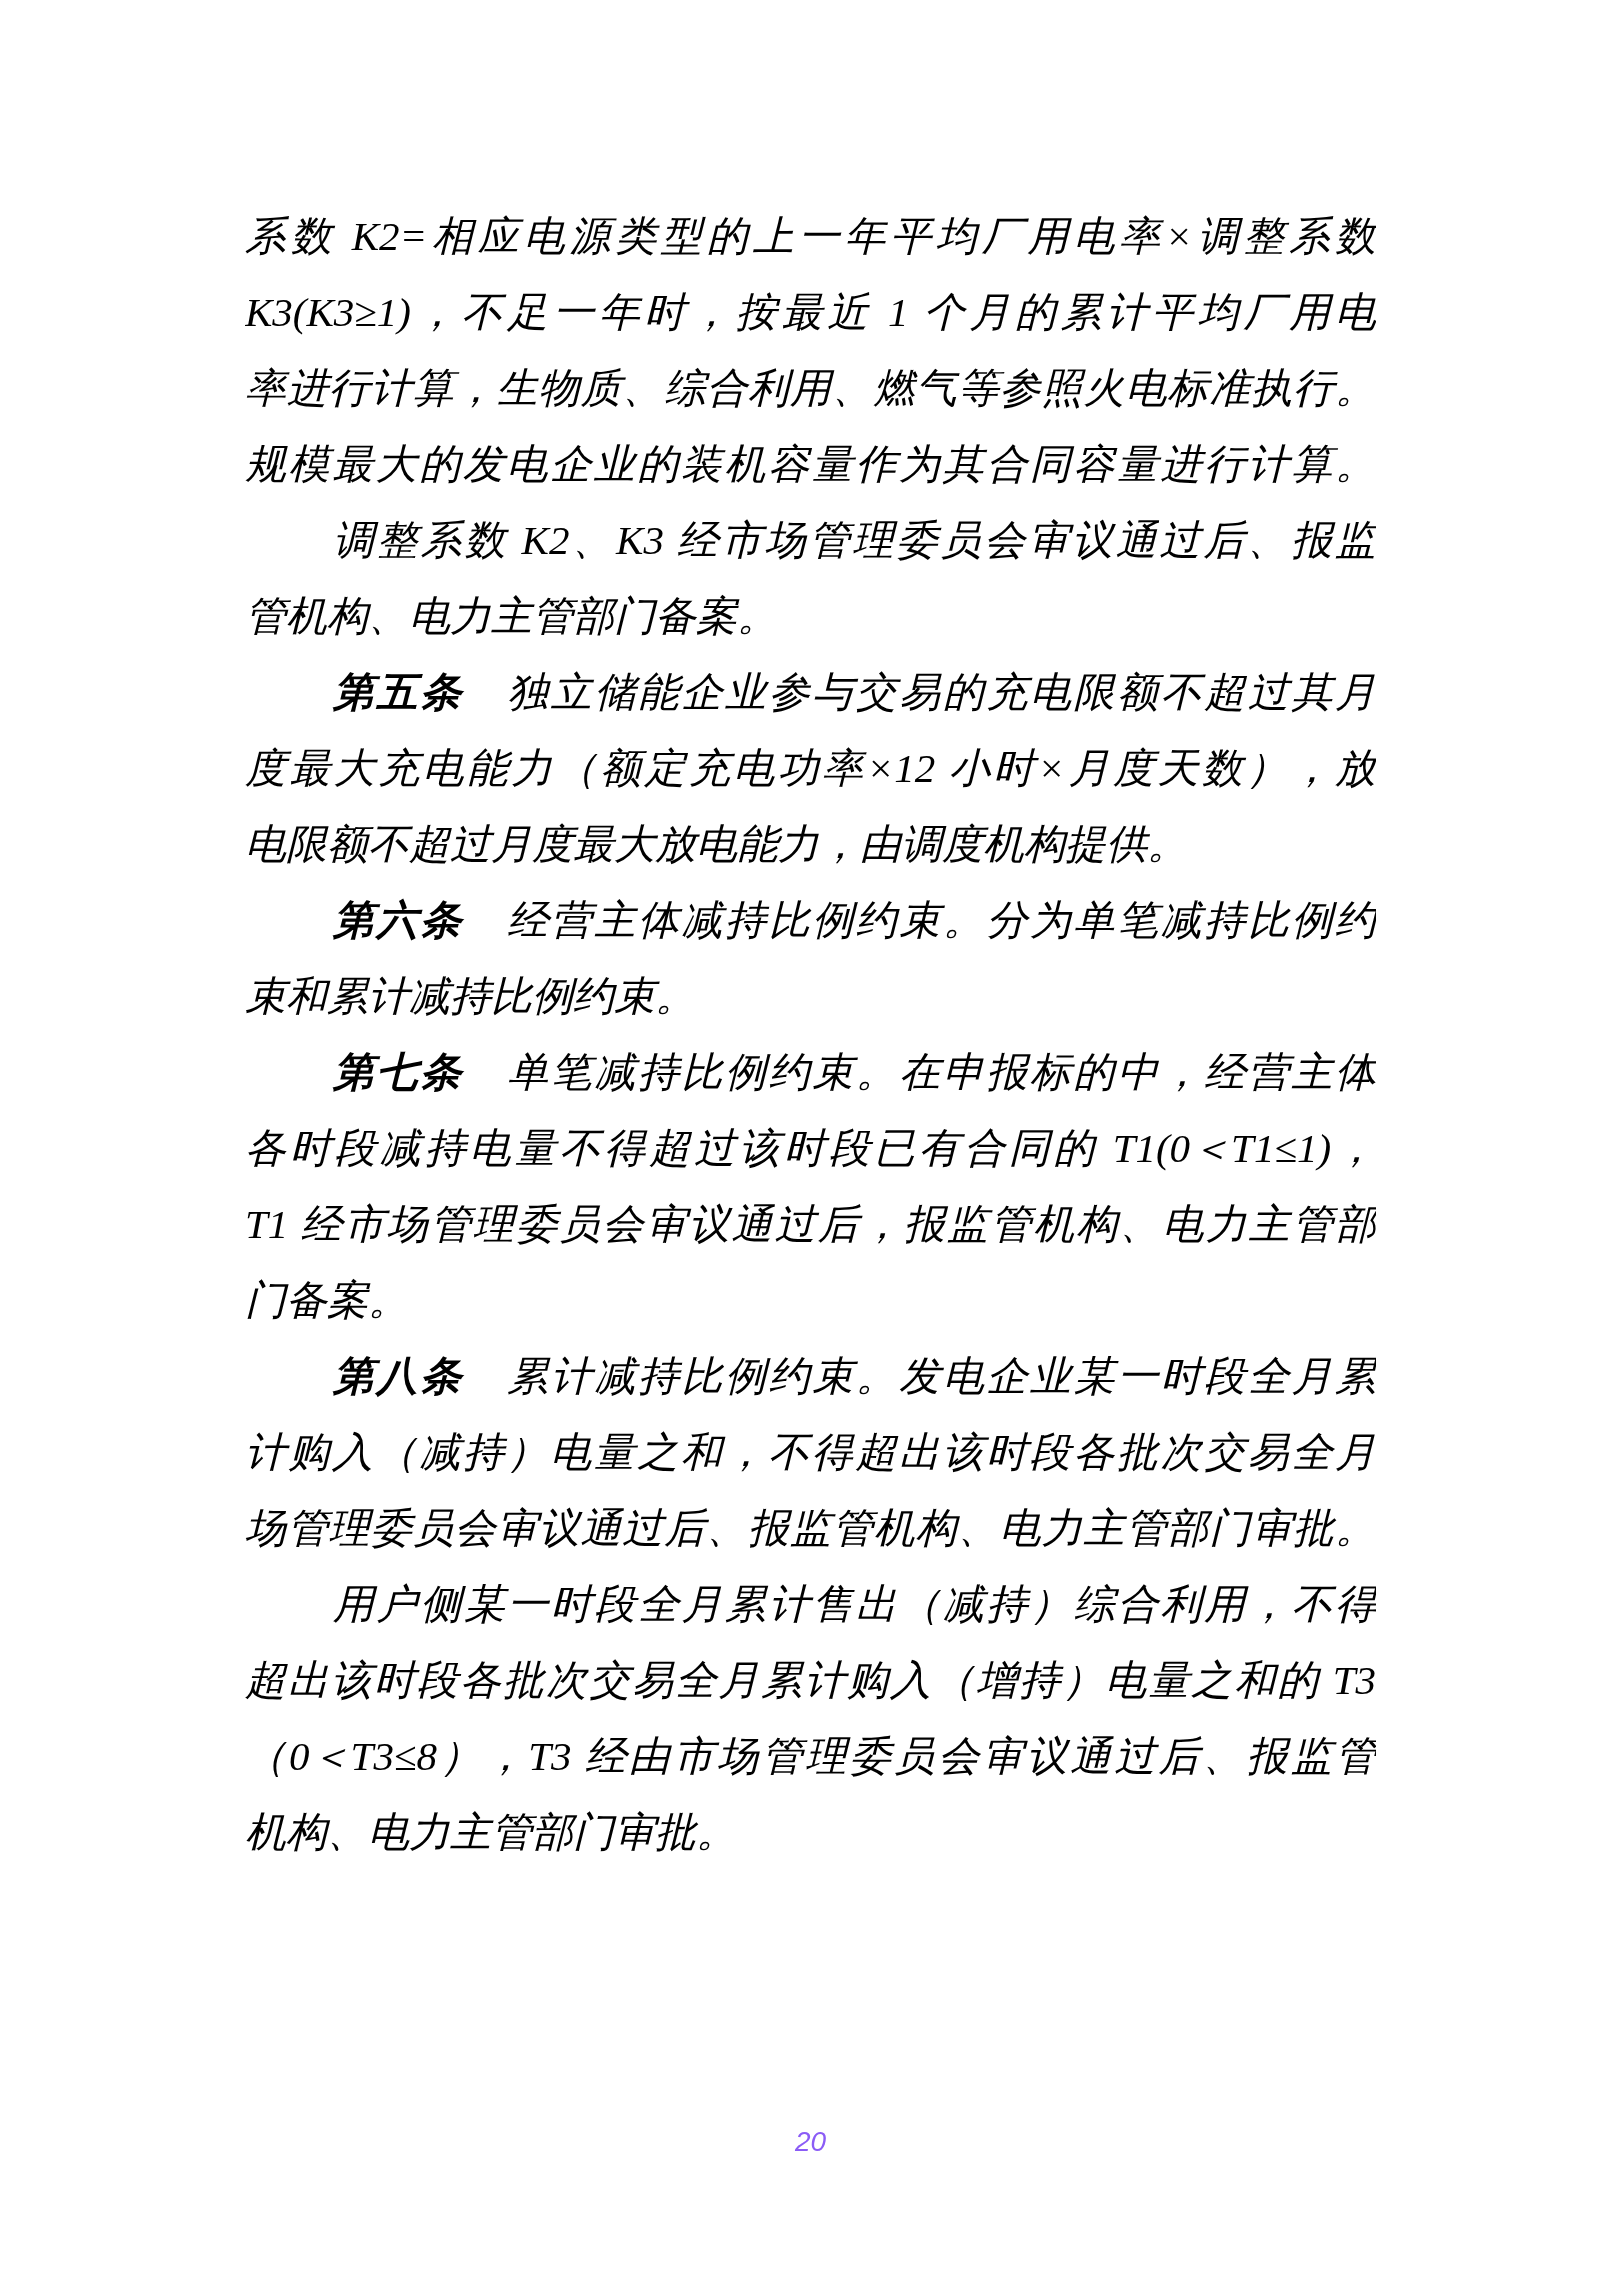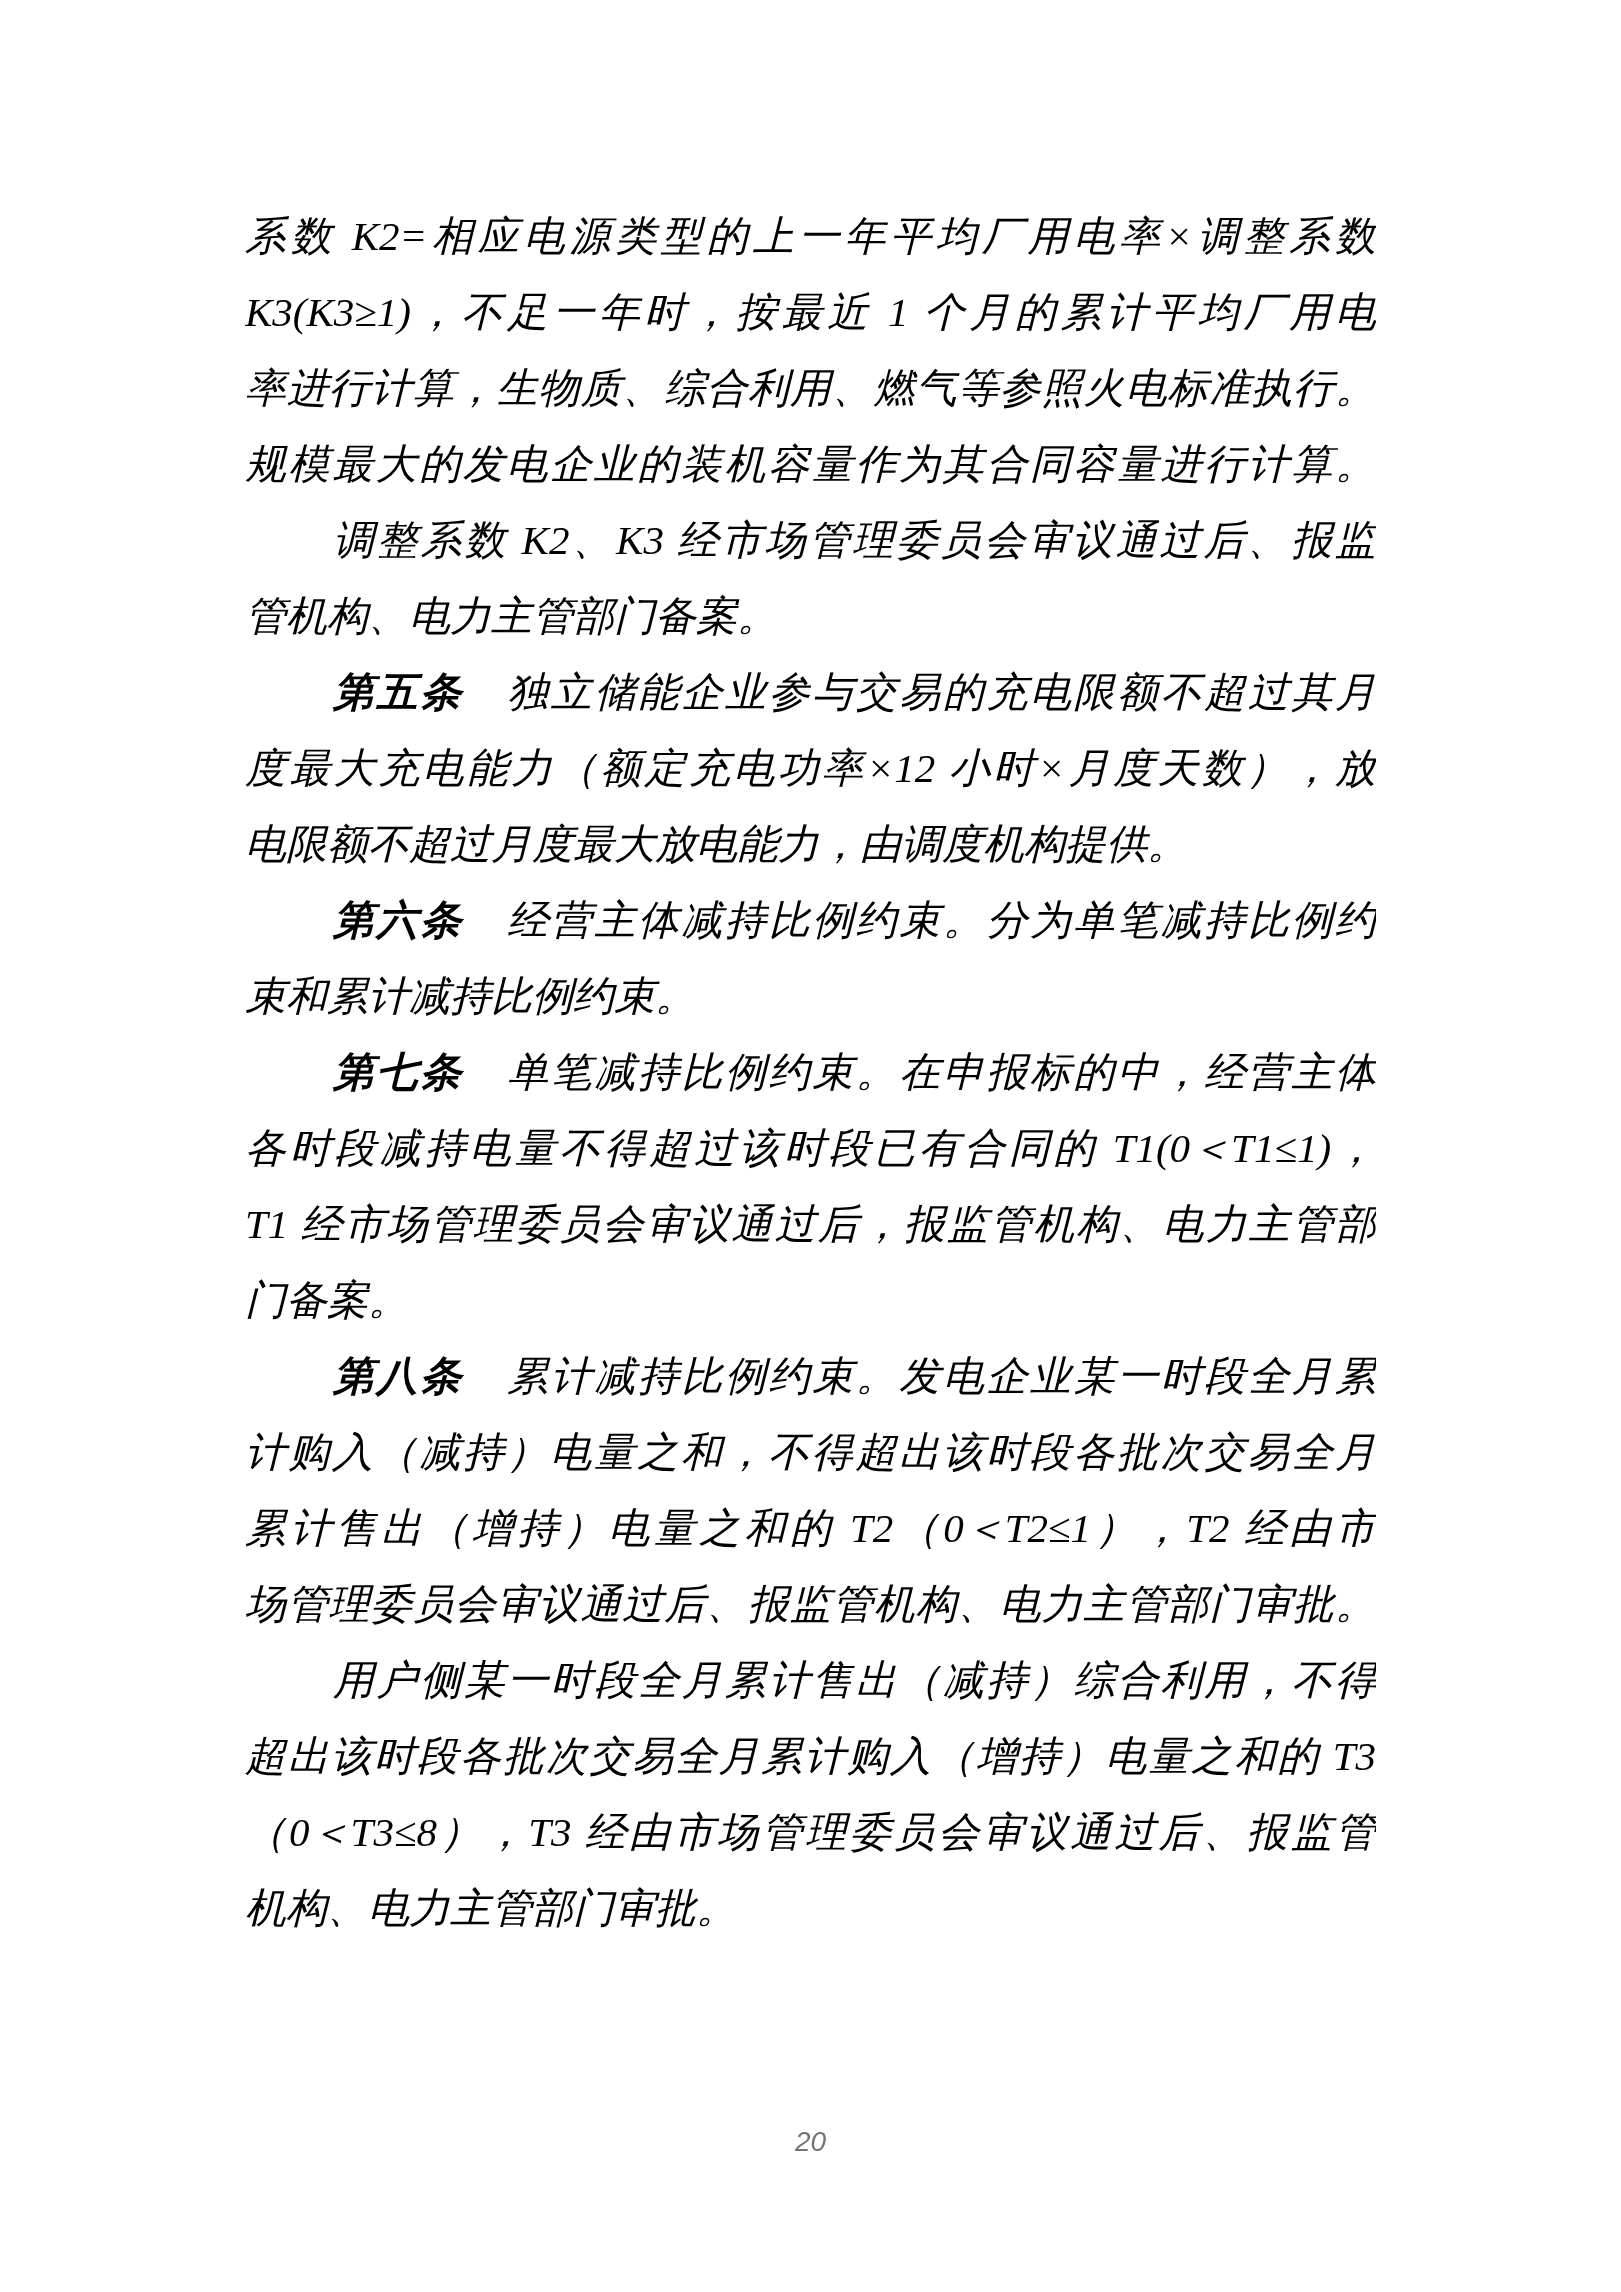--- a/index.html
+++ b/index.html
@@ -45,21 +45,21 @@
   }
   .page-number {
     position: absolute;
     left: 0;
     top: 2122px;
     width: 1621px;
     text-align: center;
     font-family: "Liberation Sans", "DejaVu Sans", sans-serif;
     font-size: 28px;
     line-height: 39px;
-    color: #737373;
+    color: #8b5cf6;
   }
 </style>
 </head>
 <body>
 
 <div class="page">
   <div class="text-block">
       <div class="line"><span class="seg-normal">系数 K2=相应电源类型的上一年平均厂用电率×调整系数</span></div>
       <div class="line"><span class="seg-normal">K3(K3≥1)，不足一年时，按最近 1 个月的累计平均厂用电</span></div>
       <div class="line"><span class="seg-normal">率进行计算，生物质、综合利用、燃气等参照火电标准执行。</span></div>
@@ -70,21 +70,20 @@
       <div class="line"><span class="seg-normal">度最大充电能力（额定充电功率×12 小时×月度天数），放</span></div>
       <div class="line para-end"><span class="seg-normal">电限额不超过月度最大放电能力，由调度机构提供。</span></div>
       <div class="line indent"><span class="seg-bold">第六条</span><span class="seg-normal">　经营主体减持比例约束。分为单笔减持比例约</span></div>
       <div class="line para-end"><span class="seg-normal">束和累计减持比例约束。</span></div>
       <div class="line indent"><span class="seg-bold">第七条</span><span class="seg-normal">　单笔减持比例约束。在申报标的中，经营主体</span></div>
       <div class="line"><span class="seg-normal">各时段减持电量不得超过该时段已有合同的 T1(0＜T1≤1)，</span></div>
       <div class="line"><span class="seg-normal">T1 经市场管理委员会审议通过后，报监管机构、电力主管部</span></div>
       <div class="line para-end"><span class="seg-normal">门备案。</span></div>
       <div class="line indent"><span class="seg-bold">第八条</span><span class="seg-normal">　累计减持比例约束。发电企业某一时段全月累</span></div>
       <div class="line"><span class="seg-normal">计购入（减持）电量之和，不得超出该时段各批次交易全月</span></div>
-      <div class="line"><span class="seg-normal">累计售出（增持）电量之和的 T2（0＜T2≤1），T2 经由市</span></div>
       <div class="line"><span class="seg-normal">场管理委员会审议通过后、报监管机构、电力主管部门审批。</span></div>
       <div class="line indent"><span class="seg-normal">用户侧某一时段全月累计售出（减持）综合利用，不得</span></div>
       <div class="line"><span class="seg-normal">超出该时段各批次交易全月累计购入（增持）电量之和的 T3</span></div>
       <div class="line"><span class="seg-normal">（0＜T3≤8），T3 经由市场管理委员会审议通过后、报监管</span></div>
       <div class="line para-end"><span class="seg-normal">机构、电力主管部门审批。</span></div>
     </div>
   <div class="page-number">20</div>
 </div>
 
 

